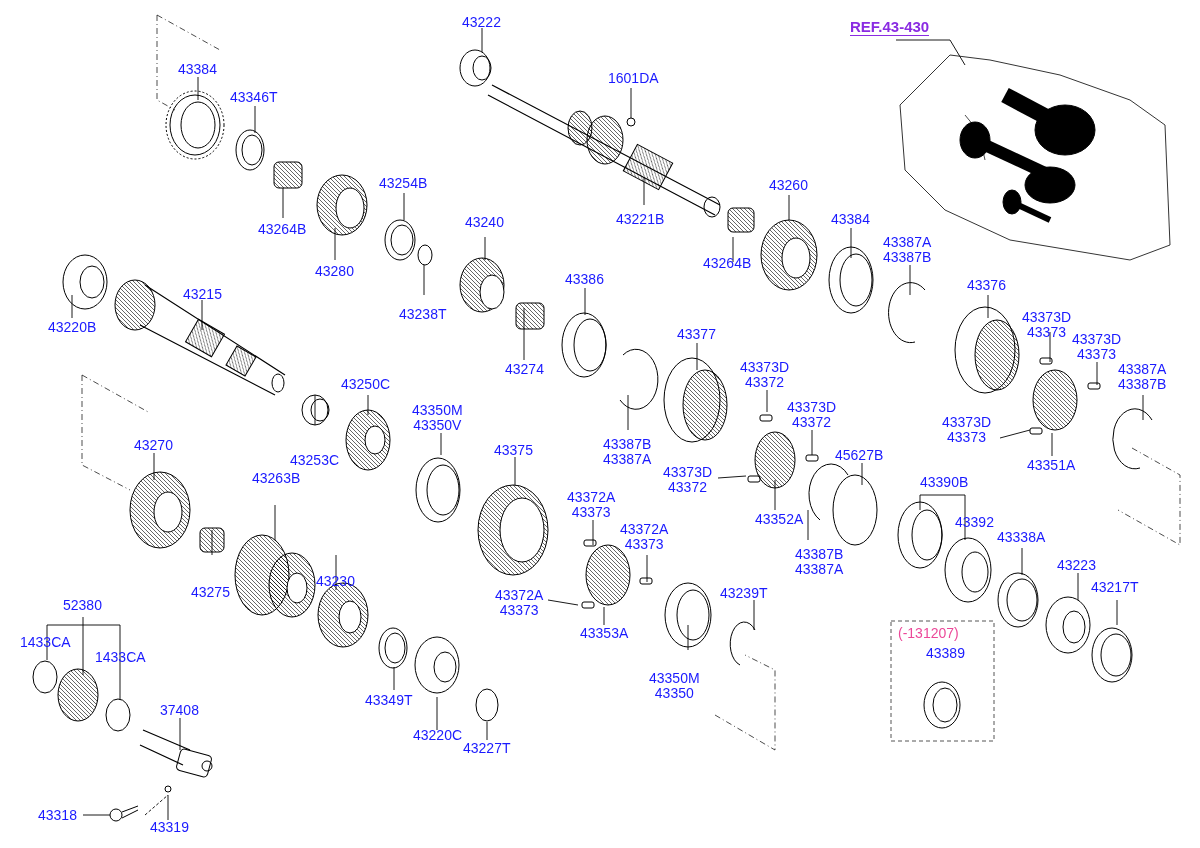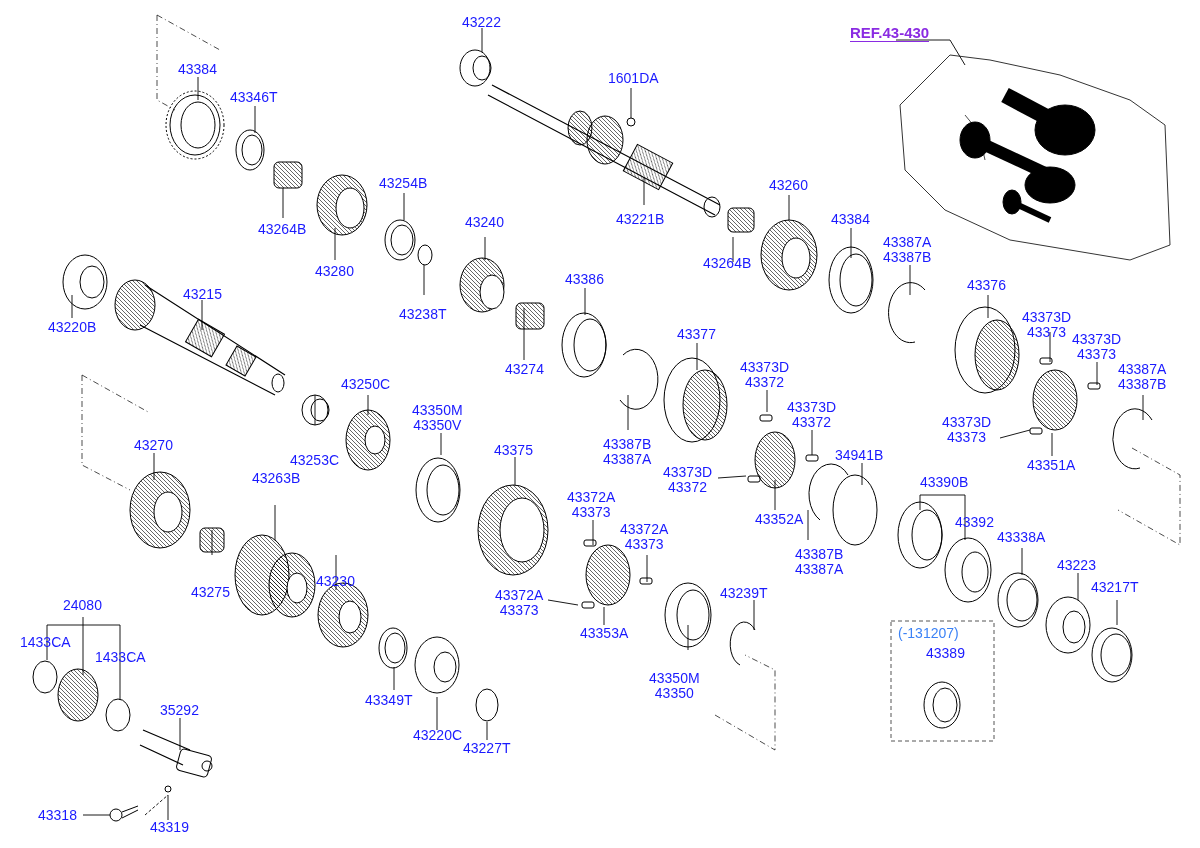--- a/index.html
+++ b/index.html
@@ -1,20 +1,20 @@
 <!DOCTYPE html>
 <html><head>
 <meta charset="utf-8">
 <style>
   html, body { margin:0; padding:0; background:#ffffff; }
   #canvas { position:relative; width:1200px; height:848px; overflow:hidden; background:#ffffff; font-family:"Liberation Sans", sans-serif; }
   svg#art { position:absolute; left:0; top:0; width:1200px; height:848px; }
   .lbl { position:absolute; font-size:14px; line-height:15px; color:#1a1aff; white-space:nowrap; text-align:center; cursor:pointer; }
   .lbl.ref { color:#8a2be2; font-weight:bold; font-size:15px; border-bottom:1.5px solid #8a2be2; padding-bottom:1px; }
-  .lbl.note { color:#3b82f6;text-align:center; }
+  .lbl.note { color:#ec4899;text-align:center; }
   .pn { display:block; }
 </style>
 </head>
 <body>
 
 <div id="canvas">
   <svg id="art" viewBox="0 0 1200 848" fill="none" stroke="#000" stroke-width="1">
     <defs>
       <pattern id="teeth" width="4" height="4" patternUnits="userSpaceOnUse">
           <path d="M0 0 L4 4" stroke="#000" stroke-width="0.6"></path>
@@ -253,21 +253,21 @@
       <ellipse cx="975" cy="140" rx="15" ry="18" fill="#000"></ellipse>
       <path d="M985 145 L1060 180" stroke="#000" stroke-width="12"></path>
       <ellipse cx="1050" cy="185" rx="25" ry="18" fill="#000"></ellipse>
       <path d="M1005 95 L1090 140" stroke="#000" stroke-width="16"></path>
       <ellipse cx="1065" cy="130" rx="30" ry="25" fill="#000"></ellipse>
       <ellipse cx="1012" cy="202" rx="9" ry="12" fill="#000"></ellipse>
       <path d="M1018 205 L1050 220" stroke="#000" stroke-width="6"></path>
     </g>
   </svg>
 
-  <div class="lbl ref" style="left:850px;top:25px;">REF.43-430</div>
+  <div class="lbl ref" style="left:850px;top:19px;">REF.43-430</div>
 
   <div class="lbl" style="left:178px;top:62px;">
       <span class="pn">43384</span>
     </div>
   <div class="lbl" style="left:230px;top:90px;">
       <span class="pn">43346T</span>
     </div>
   <div class="lbl" style="left:258px;top:222px;">
       <span class="pn">43264B</span>
     </div>
@@ -386,21 +386,21 @@
       <span class="pn">43373</span>
     </div>
   <div class="lbl" style="left:495px;top:588px;">
       <span class="pn">43372A</span>
       <span class="pn">43373</span>
     </div>
   <div class="lbl" style="left:580px;top:626px;text-align:right;">
       <span class="pn">43353A</span>
     </div>
   <div class="lbl" style="left:835px;top:448px;">
-      <span class="pn">34941B</span>
+      <span class="pn">45627B</span>
     </div>
   <div class="lbl" style="left:920px;top:475px;">
       <span class="pn">43390B</span>
     </div>
   <div class="lbl" style="left:955px;top:515px;">
       <span class="pn">43392</span>
     </div>
   <div class="lbl" style="left:795px;top:547px;">
       <span class="pn">43387B</span>
       <span class="pn">43387A</span>
@@ -424,39 +424,39 @@
       <span class="pn">43230</span>
     </div>
   <div class="lbl" style="left:720px;top:586px;">
       <span class="pn">43239T</span>
     </div>
   <div class="lbl" style="left:649px;top:671px;">
       <span class="pn">43350M</span>
       <span class="pn">43350</span>
     </div>
   <div class="lbl" style="left:63px;top:598px;">
-      <span class="pn">24080</span>
+      <span class="pn">52380</span>
     </div>
   <div class="lbl" style="left:20px;top:635px;">
       <span class="pn">1433CA</span>
     </div>
   <div class="lbl" style="left:95px;top:650px;">
       <span class="pn">1433CA</span>
     </div>
   <div class="lbl" style="left:365px;top:693px;">
       <span class="pn">43349T</span>
     </div>
   <div class="lbl" style="left:413px;top:728px;">
       <span class="pn">43220C</span>
     </div>
   <div class="lbl" style="left:463px;top:741px;">
       <span class="pn">43227T</span>
     </div>
   <div class="lbl" style="left:160px;top:703px;">
-      <span class="pn">35292</span>
+      <span class="pn">37408</span>
     </div>
   <div class="lbl" style="left:38px;top:808px;">
       <span class="pn">43318</span>
     </div>
   <div class="lbl" style="left:150px;top:820px;">
       <span class="pn">43319</span>
     </div>
 
   <div class="lbl note" style="left:898px;top:626px;">(-131207)</div>
   <div class="lbl" style="left:926px;top:646px;">43389</div>

